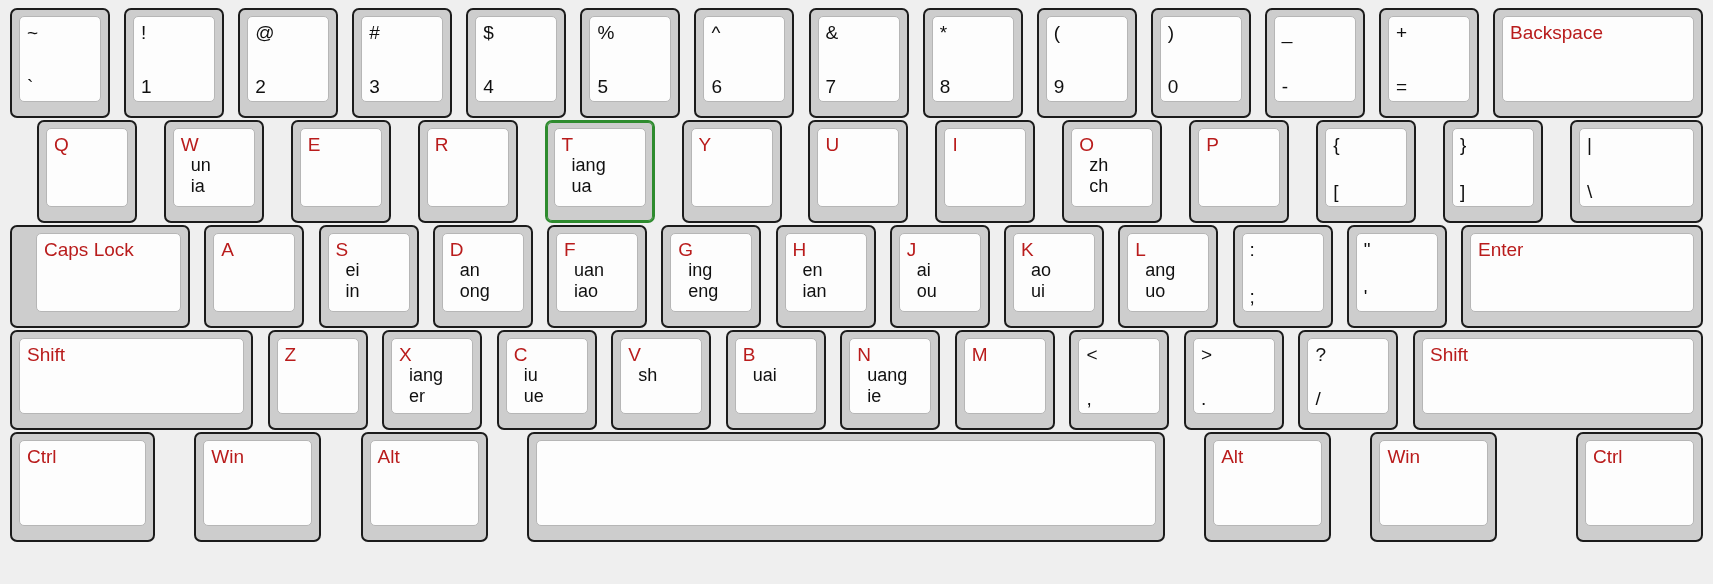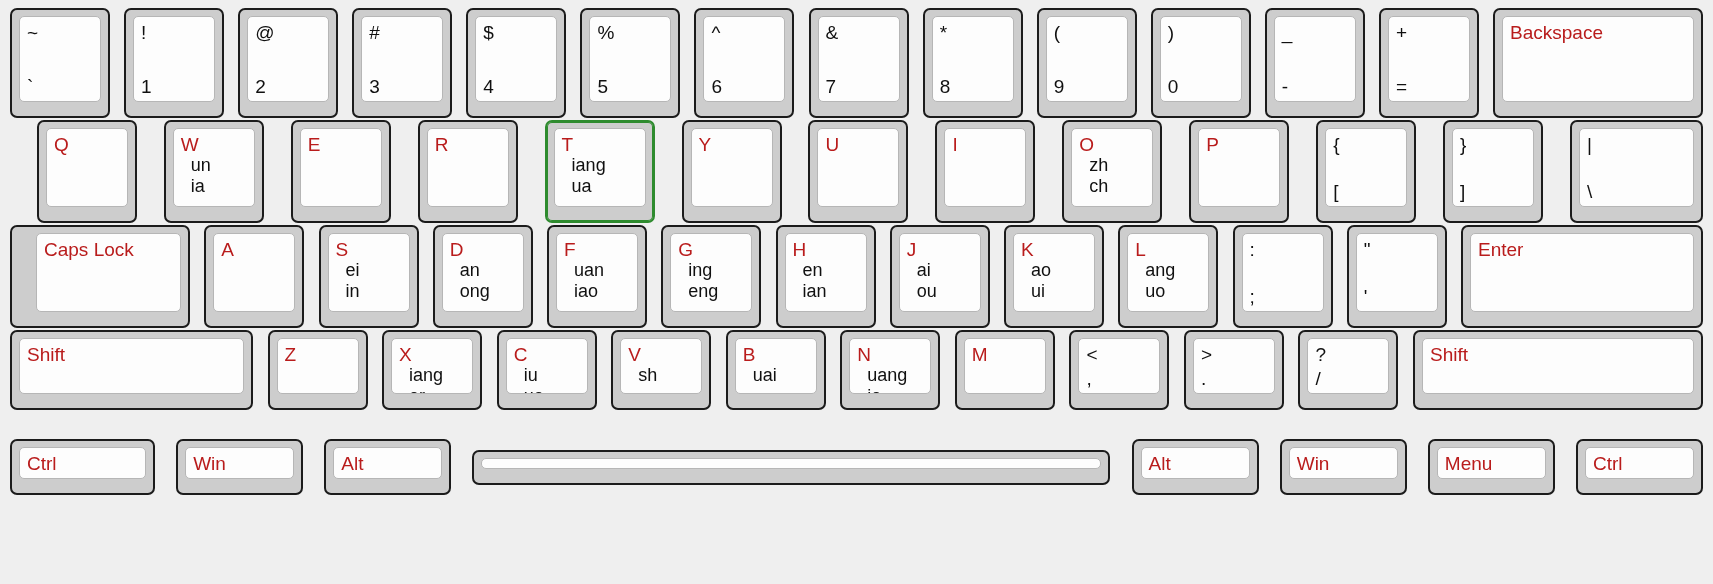--- a/index.html
+++ b/index.html
@@ -364,21 +364,21 @@
           <span class="alt-bottom">'</span>
         </div>
       </div>
       <div class="spacer-grow"></div>
       <div class="key" style="width: 242px;">
         <div class="face">
           <span class="main-label">Enter</span>
         </div>
       </div>
     </div>
-    <div class="kb-row" style="height: 80px; margin-bottom: 2px;">
+    <div class="kb-row" style="height: 100px; margin-bottom: 2px;">
       <div class="key" style="width: 243px;">
         <div class="face">
           <span class="main-label">Shift</span>
         </div>
       </div>
       <div class="spacer-grow"></div>
       <div class="key" style="width: 100px;">
         <div class="face">
           <span class="main-label">Z</span>
         </div>
@@ -448,21 +448,21 @@
           <span class="alt-bottom">/</span>
         </div>
       </div>
       <div class="spacer-grow"></div>
       <div class="key" style="width: 290px;">
         <div class="face">
           <span class="main-label">Shift</span>
         </div>
       </div>
     </div>
-    <div class="kb-row" style="height: 110px; margin-bottom: 0px; align-items: center;">
+    <div class="kb-row" style="height: 110px; margin-bottom: 0px;">
       <div class="key" style="width: 145px;">
         <div class="face">
           <span class="main-label">Ctrl</span>
         </div>
       </div>
       <div class="spacer-grow"></div>
       <div class="key" style="width: 127px;">
         <div class="face">
           <span class="main-label">Win</span>
         </div>
@@ -485,25 +485,20 @@
           <span class="main-label">Alt</span>
         </div>
       </div>
       <div class="spacer-grow"></div>
       <div class="key" style="width: 127px;">
         <div class="face">
           <span class="main-label">Win</span>
         </div>
       </div>
       <div class="spacer-grow"></div>
-      <div class="key" style="width: 127px;">
-        <div class="face">
-          <span class="main-label">Menu</span>
-        </div>
-      </div>
       <div class="spacer-grow"></div>
       <div class="key" style="width: 127px;">
         <div class="face">
           <span class="main-label">Ctrl</span>
         </div>
       </div>
     </div>
   </div>
 
 </body></html>

